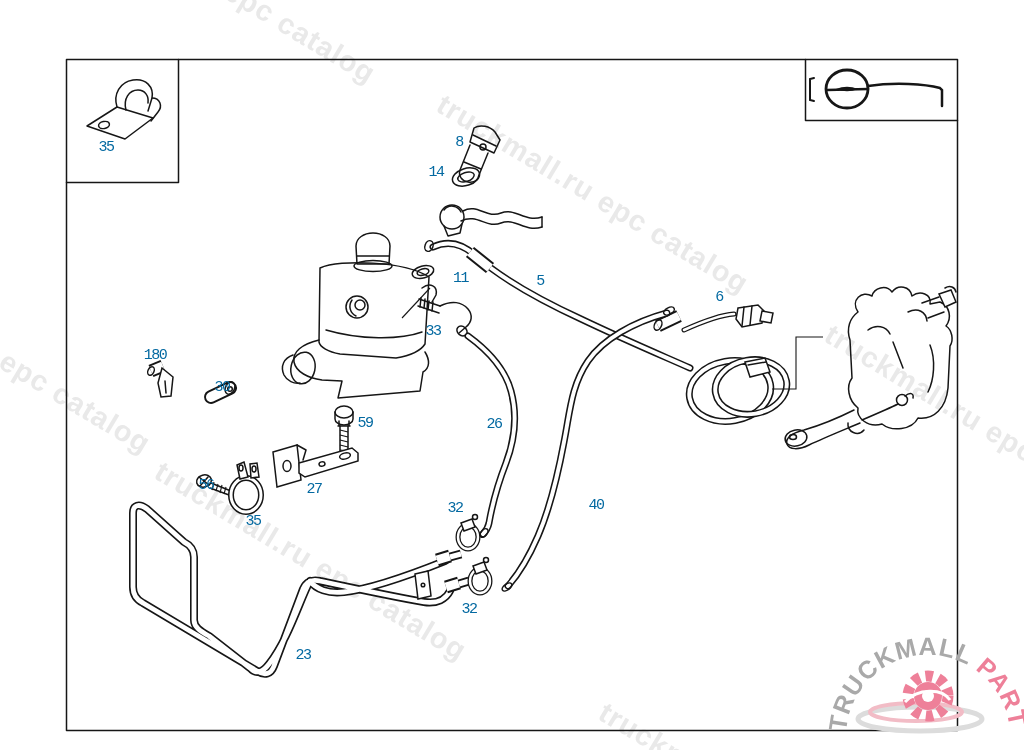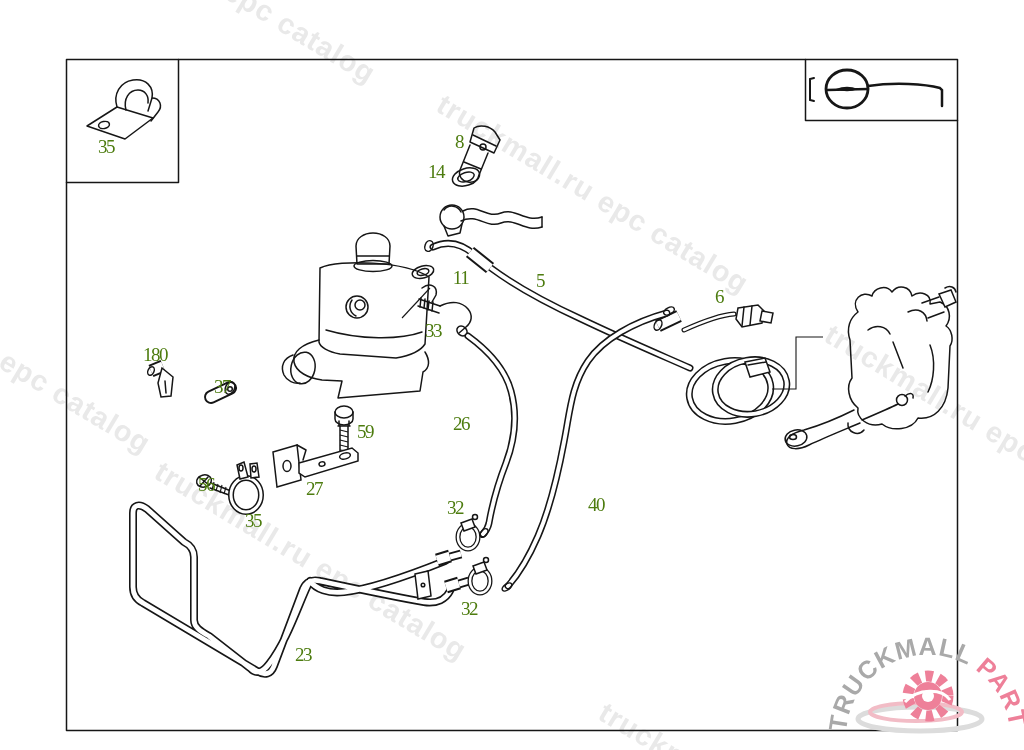--- a/index.html
+++ b/index.html
@@ -13,22 +13,22 @@
   .thin{stroke:#161616;stroke-width:1.1;fill:none;}
   .thick{stroke:#161616;stroke-width:2.5;fill:none;stroke-linecap:round;}
   .fillb{fill:#161616;stroke:none;}
   .white{fill:#ffffff;stroke:#161616;stroke-width:1.5;}
   .pipe-o{stroke:#161616;stroke-width:8;fill:none;stroke-linecap:round;stroke-linejoin:round;}
   .pipe-i{stroke:#ffffff;stroke-width:4.8;fill:none;stroke-linecap:round;stroke-linejoin:round;}
   .hose-o{stroke:#161616;stroke-width:7;fill:none;stroke-linecap:round;stroke-linejoin:round;}
   .hose-i{stroke:#ffffff;stroke-width:3.9;fill:none;stroke-linecap:round;stroke-linejoin:round;}
   .crimp-o{stroke:#161616;stroke-width:13;fill:none;stroke-linecap:butt;}
   .crimp-i{stroke:#ffffff;stroke-width:9;fill:none;stroke-linecap:butt;}
-  .part-label{position:absolute;transform:translate(-50%,-50%);font-size:19px;
-      letter-spacing:-1.5px;color:#4d7c0f;font-family:Liberation Serif, serif;cursor:pointer;}
+  .part-label{position:absolute;transform:translate(-50%,-50%);font-size:15px;
+      letter-spacing:-1.5px;color:#0369a1;font-family:Liberation Mono, monospace;cursor:pointer;}
   .logo-text{font-family:"Liberation Sans",sans-serif;font-weight:bold;font-size:25px;letter-spacing:1px;}
 </style>
 </head>
 <body>
 
 <div class="stage">
 
   <div class="wm" style="left: 75px; top: -122px; color: rgb(233, 233, 233);">truckmall.ru epc catalog</div>
   <div class="wm" style="left: 448px; top: 88px; color: rgb(233, 233, 233);">truckmall.ru epc catalog</div>
   <div class="wm" style="left: -150px; top: 248px; color: rgb(233, 233, 233);">truckmall.ru epc catalog</div>
@@ -285,24 +285,24 @@
 
   <div id="labels-layer">
       <div class="part-label" style="left: 106px; top: 147px;">35</div>
       <div class="part-label" style="left: 459px; top: 142px;">8</div>
       <div class="part-label" style="left: 436px; top: 172px; text-align: right;">14</div>
       <div class="part-label" style="left: 441px; top: 278px; padding-left: 39px;">11</div>
       <div class="part-label" style="left: 433px; top: 331px;">33</div>
       <div class="part-label" style="left: 540px; top: 281px;">5</div>
       <div class="part-label" style="left: 719px; top: 297px;">6</div>
       <div class="part-label" style="left: 155px; top: 355px;">180</div>
-      <div class="part-label" style="left: 222px; top: 387px;">37</div>
-      <div class="part-label" style="left: 365px; top: 423px; margin-top: 9px;">59</div>
+      <div class="part-label" style="left: 222px; top: 387px;">30</div>
+      <div class="part-label" style="left: 365px; top: 423px;">59</div>
       <div class="part-label" style="left: 314px; top: 489px;">27</div>
-      <div class="part-label" style="left: 461px; top: 424px;">26</div>
+      <div class="part-label" style="left: 494px; top: 424px;">26</div>
       <div class="part-label" style="left: 206px; top: 485px;">56</div>
       <div class="part-label" style="left: 253px; top: 521px;">35</div>
       <div class="part-label" style="left: 455px; top: 508px;">32</div>
       <div class="part-label" style="left: 596px; top: 505px;">40</div>
       <div class="part-label" style="left: 469px; top: 609px;">32</div>
       <div class="part-label" style="left: 303px; top: 655px;">23</div>
     </div>
 </div>
 
 </body></html>

